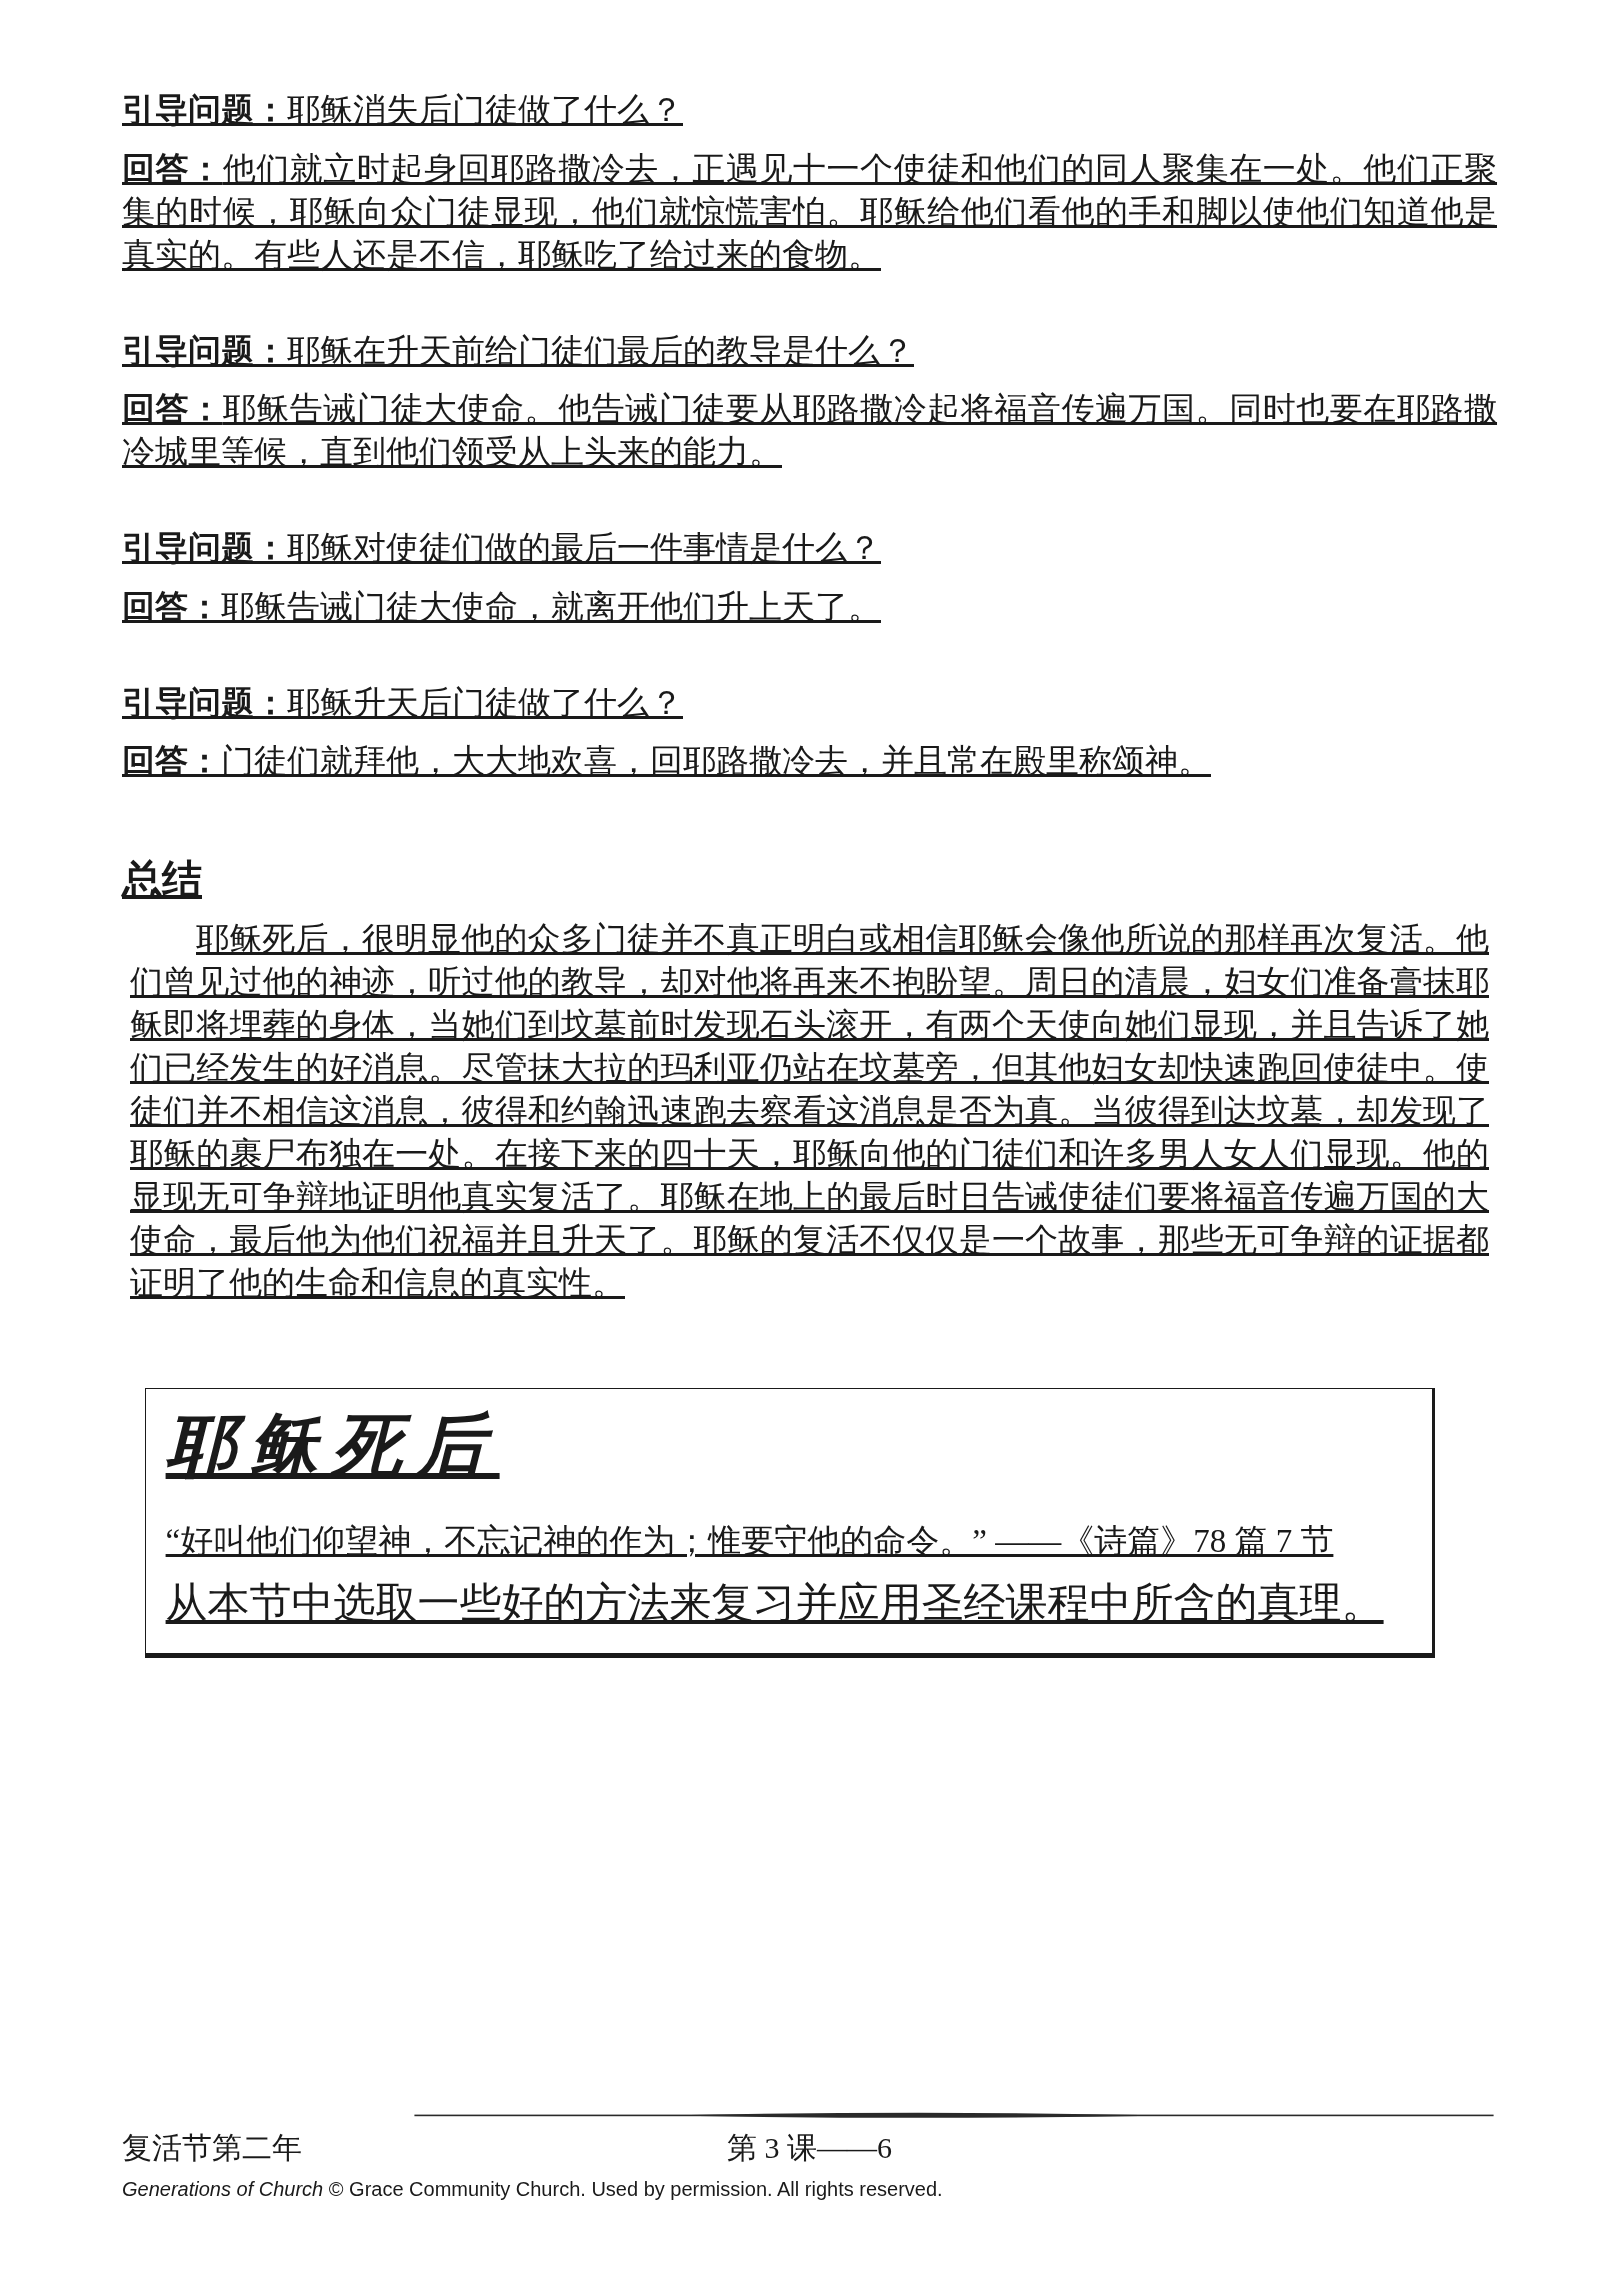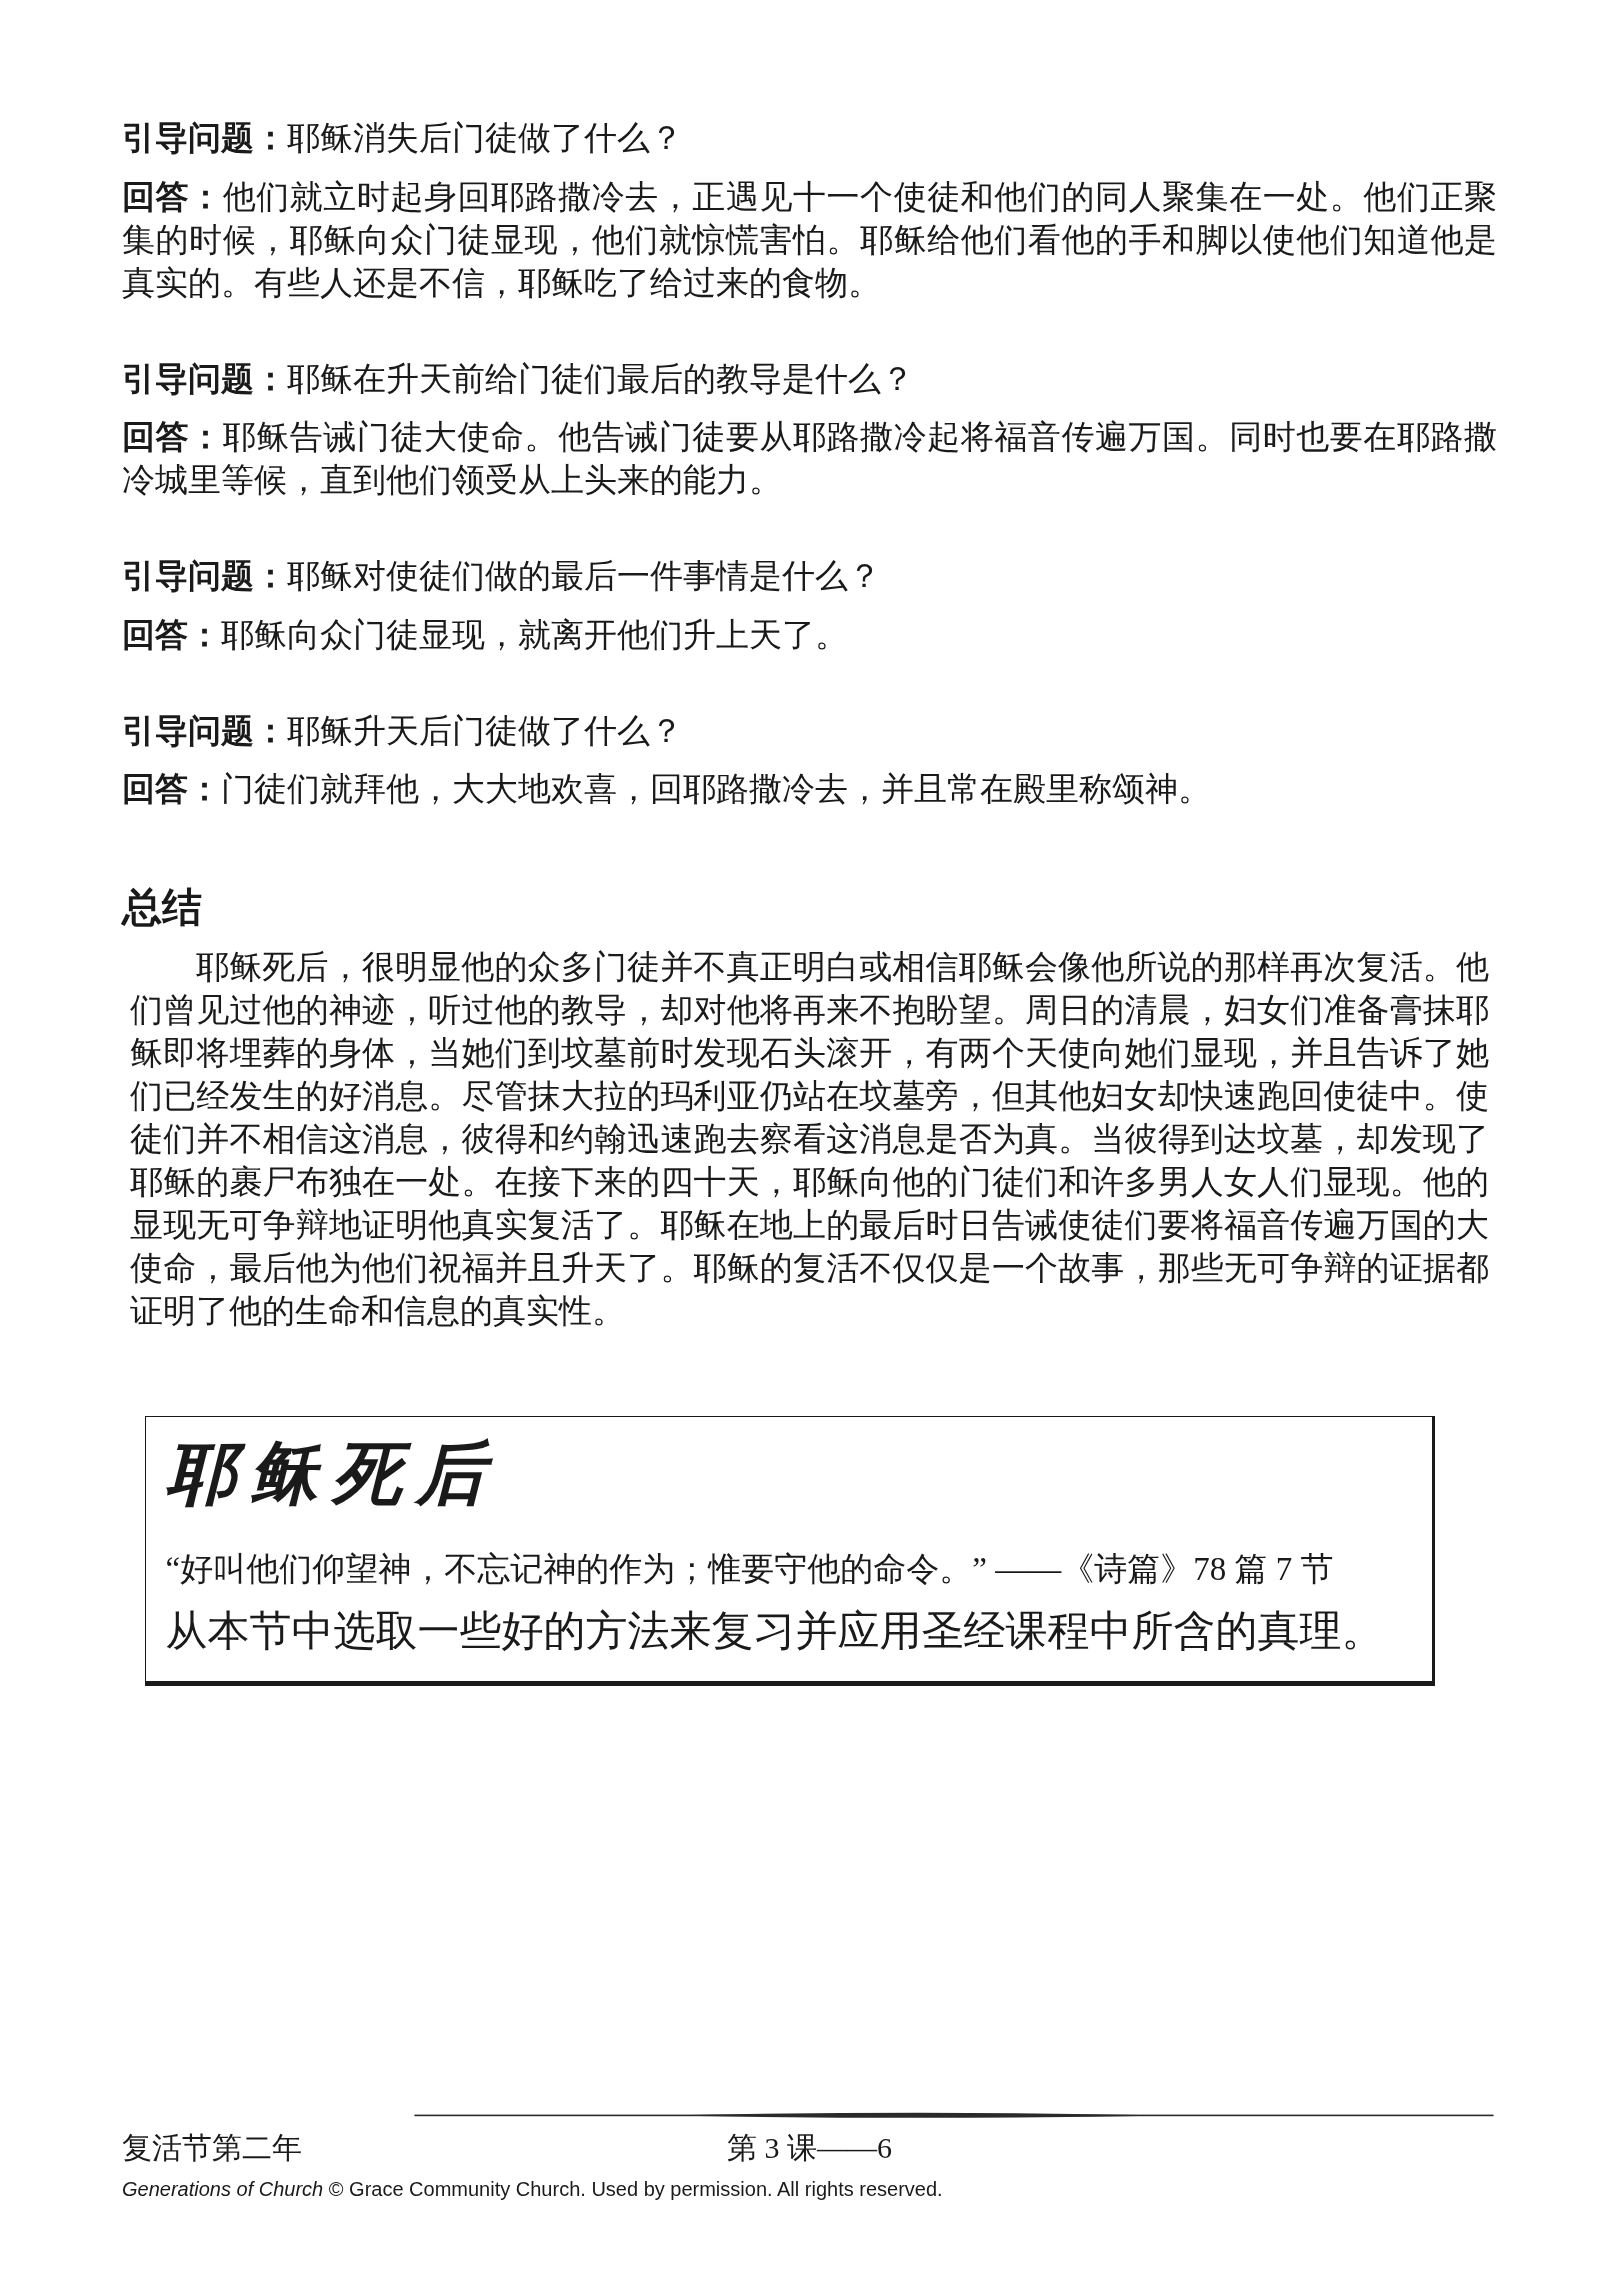--- a/index.html
+++ b/index.html
@@ -5,21 +5,21 @@
   html,body { margin:0; padding:0; background:#e8e8e8; }
   .page {
     position:relative;
     width:1616px; height:2285px;
     background:#ffffff;
     margin:0 auto;
     font-family:"Liberation Serif","DejaVu Serif",serif;
     color:#1a1a1a;
     overflow:hidden;
   }
-  .content { padding:116px 119px 0 122px; }
+  .content { padding:88px 119px 0 122px;text-decoration:underline; }
 
   .qa-block { margin-top:52px; }
   .qa-block:first-child { margin-top:0; }
   .qa-q { margin:0 0 14.5px 0; font-size:33px; line-height:43px; }
   .qa-a { margin:0; font-size:33px; line-height:43px; text-align:justify; }
   .lbl {
     font-family:"Liberation Sans","DejaVu Sans",sans-serif;
     font-weight:bold; font-size:33px;
   }
 
@@ -71,21 +71,21 @@
       <p class="qa-a"><span class="lbl">回答：</span><span>他们就立时起身回耶路撒冷去，正遇见十一个使徒和他们的同人聚集在一处。他们正聚集的时候，耶稣向众门徒显现，他们就惊慌害怕。耶稣给他们看他的手和脚以使他们知道他是真实的。有些人还是不信，耶稣吃了给过来的食物。</span></p>
     </section>
 
     <section class="qa-block">
       <p class="qa-q"><span class="lbl">引导问题：</span><span>耶稣在升天前给门徒们最后的教导是什么？</span></p>
       <p class="qa-a"><span class="lbl">回答：</span><span>耶稣告诫门徒大使命。他告诫门徒要从耶路撒冷起将福音传遍万国。同时也要在耶路撒冷城里等候，直到他们领受从上头来的能力。</span></p>
     </section>
 
     <section class="qa-block">
       <p class="qa-q"><span class="lbl">引导问题：</span><span>耶稣对使徒们做的最后一件事情是什么？</span></p>
-      <p class="qa-a"><span class="lbl">回答：</span><span>耶稣向众门徒显现，就离开他们升上天了。</span></p>
+      <p class="qa-a"><span class="lbl">回答：</span><span>耶稣告诫门徒大使命，就离开他们升上天了。</span></p>
     </section>
 
     <section class="qa-block">
       <p class="qa-q"><span class="lbl">引导问题：</span><span>耶稣升天后门徒做了什么？</span></p>
       <p class="qa-a"><span class="lbl">回答：</span><span>门徒们就拜他，大大地欢喜，回耶路撒冷去，并且常在殿里称颂神。</span></p>
     </section>
 
     <section class="section">
       <h2 class="section-heading">总结</h2>
       <p class="para">耶稣死后，很明显他的众多门徒并不真正明白或相信耶稣会像他所说的那样再次复活。他们曾见过他的神迹，听过他的教导，却对他将再来不抱盼望。周日的清晨，妇女们准备膏抹耶稣即将埋葬的身体，当她们到坟墓前时发现石头滚开，有两个天使向她们显现，并且告诉了她们已经发生的好消息。尽管抹大拉的玛利亚仍站在坟墓旁，但其他妇女却快速跑回使徒中。使徒们并不相信这消息，彼得和约翰迅速跑去察看这消息是否为真。当彼得到达坟墓，却发现了耶稣的裹尸布独在一处。在接下来的四十天，耶稣向他的门徒们和许多男人女人们显现。他的显现无可争辩地证明他真实复活了。耶稣在地上的最后时日告诫使徒们要将福音传遍万国的大使命，最后他为他们祝福并且升天了。耶稣的复活不仅仅是一个故事，那些无可争辩的证据都证明了他的生命和信息的真实性。</p>

